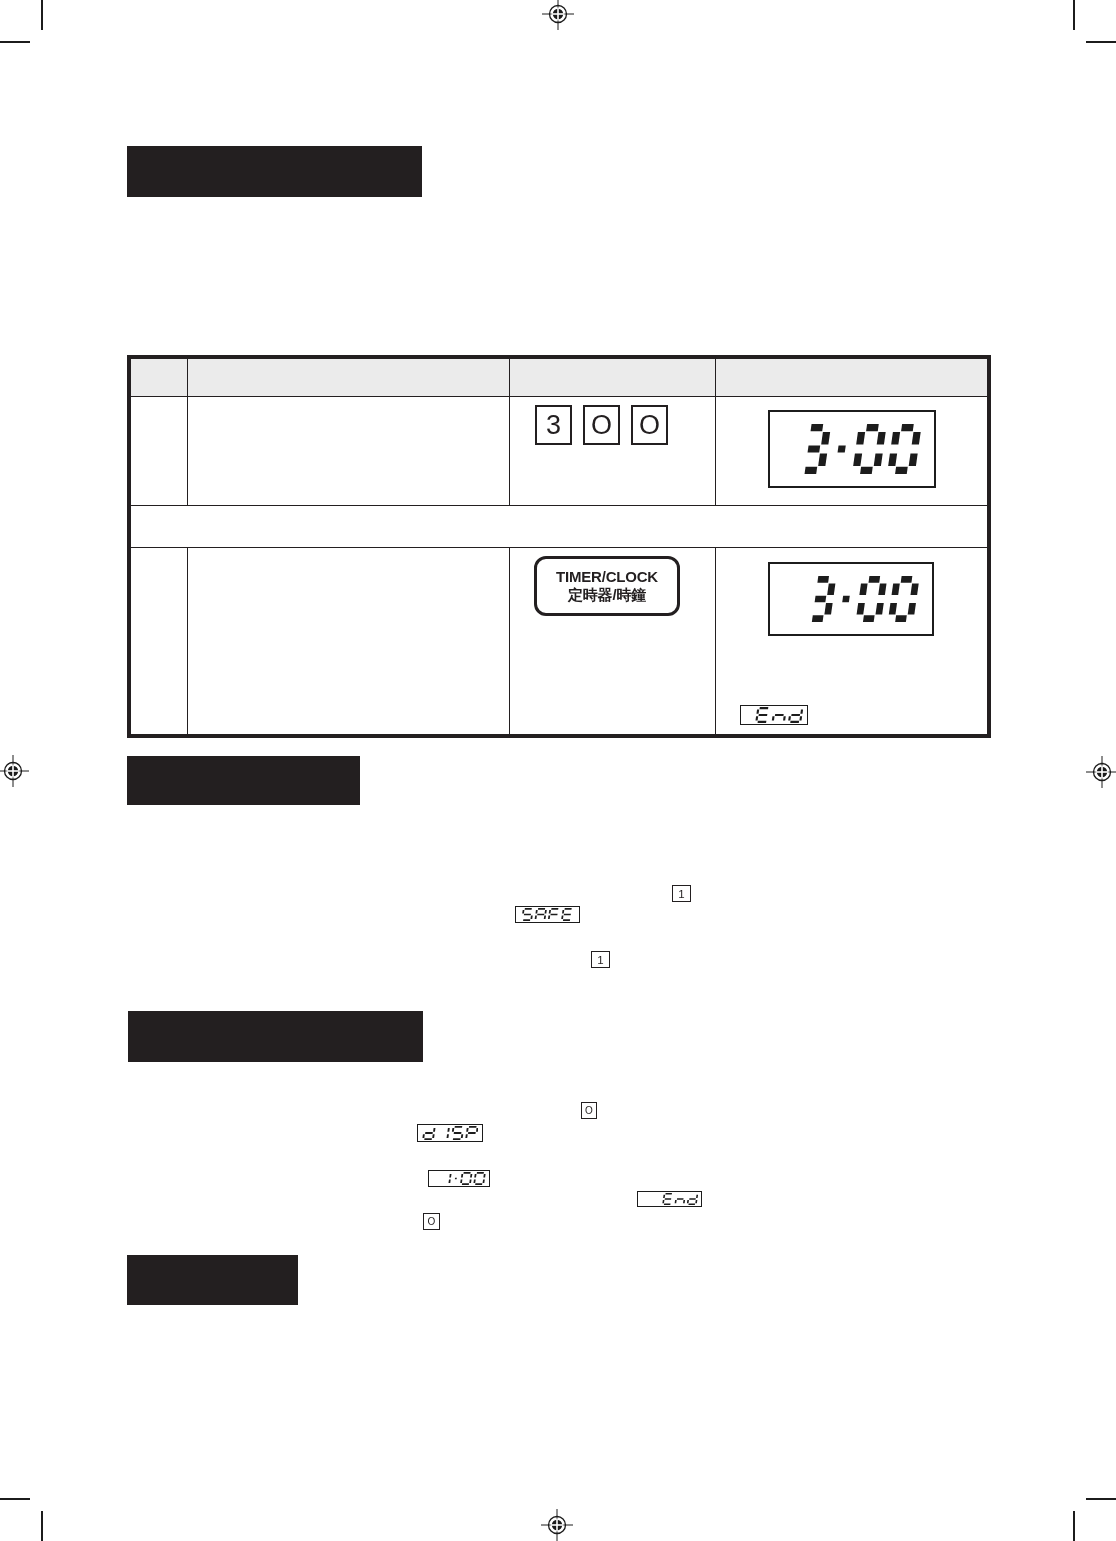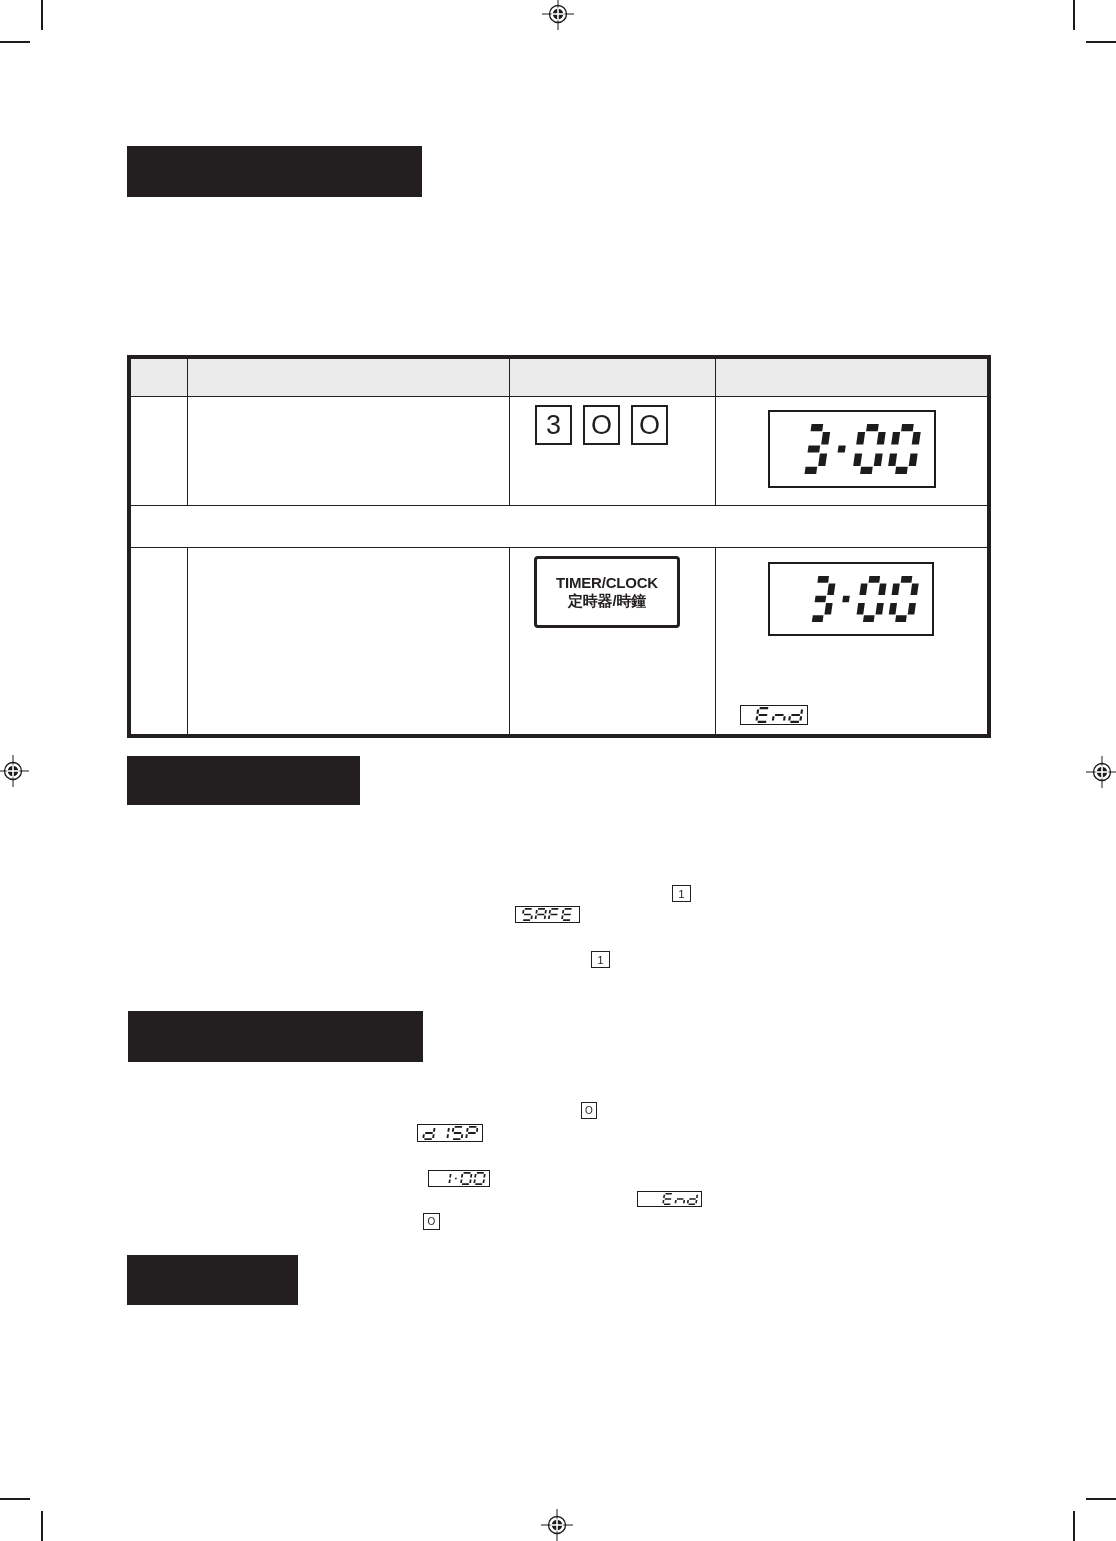--- a/index.html
+++ b/index.html
@@ -34,22 +34,22 @@
   .t-cell.c4{flex:1;border-right:none;}
   .t-note-cell{flex:1;}
   
   .num-key{
     position:absolute;width:37px;height:40px;box-sizing:border-box;
     border:2px solid #231f20;background:#fff;
     display:flex;align-items:center;justify-content:center;
     font-size:27px;font-weight:400;color:#231f20;
   }
   .timer-btn{
-    position:absolute;left:534px;top:556px;width:146px;height:72px;
-    box-sizing:border-box;border:3.5px solid #231f20;border-radius:4px;
+    position:absolute;left:534px;top:556px;width:146px;height:60px;
+    box-sizing:border-box;border:3.5px solid #231f20;border-radius:12px;
     background:#fff;display:flex;flex-direction:column;
     align-items:center;justify-content:center;
     font-size:15px;font-weight:600;letter-spacing:-0.2px;line-height:1.18;
     text-align:center;white-space:nowrap;
   }
   .inline-key{
     position:absolute;box-sizing:border-box;border:1.3px solid #231f20;
     background:#fff;display:flex;align-items:center;justify-content:center;
     font-size:11.5px;font-weight:400;color:#231f20;
   }

